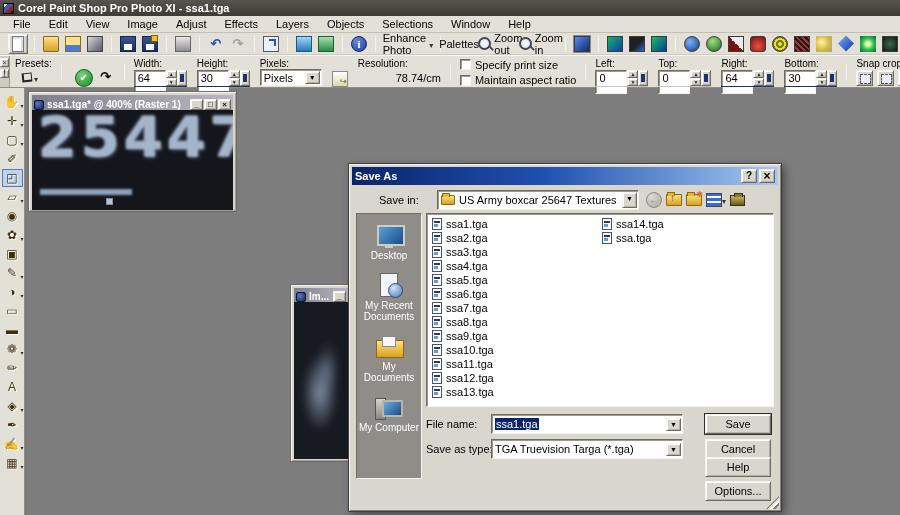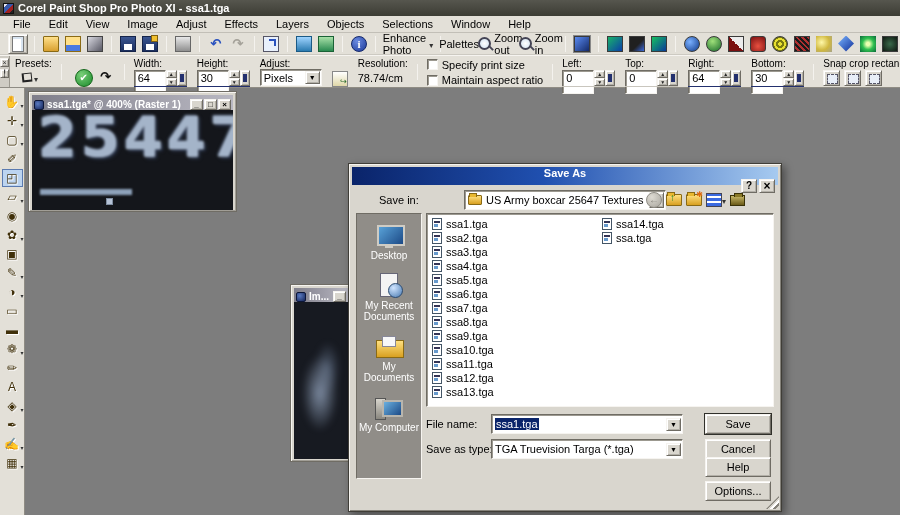--- a/index.html
+++ b/index.html
@@ -110,28 +110,28 @@
   .digits { position:absolute; left:6px; top:-6px; font:bold 56px "DejaVu Sans",sans-serif; letter-spacing:4px; color:#a4b4c9; filter:blur(1.2px); text-shadow:0 0 2px #cfdaea, 2px 2px 3px #2c3850, -1px -1px 2px #55657f; }
   .underbar { position:absolute; left:8px; top:79px; width:92px; height:6px; background:#8ea2ba; filter:blur(1px); }
   .pxcursor { position:absolute; left:74px; top:88px; width:7px; height:7px; background:#b5c2d6; border:1px solid #7f8da0; }
   #imgwin2 { left:290px; top:284px; width:62px; height:178px; z-index:1; }
   #imgwin2 .wtitle { height:14px; }
   #imgwin2 .wcontent { height:157px; background:#171a21; }
   #imgwin2 .wcontent::before { content:""; position:absolute; inset:0; background:radial-gradient(ellipse 26px 55px at 48% 58%,rgba(160,178,205,.75),transparent 70%), radial-gradient(ellipse 18px 38px at 62% 42%,rgba(130,150,180,.5),transparent 70%); filter:blur(3px); }
 
   
   .dialog { position:absolute; left:348px; top:163px; width:434px; height:349px; background:#d9d6ce; border:1px solid #403e38; box-shadow:inset 1px 1px 0 #f6f4f0, inset -1px -1px 0 #85827a, 3px 3px 8px rgba(0,0,0,.4); z-index:10; }
-  .dtitle { position:absolute; left:3px; top:3px; right:3px; height:18px; background:linear-gradient(90deg,#0a246a,#2050b0 45%,#a6caf0); display:flex; align-items:center; color:#fff; font-weight:bold; padding:0 3px;flex-direction:column; }
+  .dtitle { position:absolute; left:3px; top:3px; right:3px; height:18px; background:linear-gradient(90deg,#0a246a,#2050b0 45%,#a6caf0); display:flex; align-items:center; color:#fff; font-weight:bold; padding:0 3px; }
   .dtbtns { margin-left:auto; display:flex; gap:2px; }
   .dtbtn { width:16px; height:14px; text-align:center; font-weight:bold; font-size:10px; line-height:12px; color:#000; }
   .q::after { content:"?"; } .x::after { content:"×"; font-size:12px; }
   .dlbl { line-height:20px; white-space:nowrap; }
   .drow1 { position:absolute; left:30px; top:26px; display:flex; }
   .drow1 .dlbl { width:58px; }
-  .dcombo { height:20px; display:flex; align-items:center; padding-left:3px; gap:4px;margin-left:27px; }
+  .dcombo { height:20px; display:flex; align-items:center; padding-left:3px; gap:4px; }
   .dcombo .carrow { height:16px; }
   .fold { width:14px; height:10px; flex:none; background:linear-gradient(#ffe080,#d8a020); border:1px solid #8a6a14; border-radius:1px; position:relative; }
   .fold::before { content:""; position:absolute; left:0; top:-3px; width:6px; height:3px; background:#e8b830; border:1px solid #8a6a14; border-bottom:none; }
   .dtools { position:absolute; left:297px; top:28px; display:flex; gap:4px; align-items:center; }
   .x-back { width:16px; height:16px; border-radius:50%; background:radial-gradient(circle at 35% 30%,#dedbd3,#a8a59d); border:1px solid #8f8c84; color:#87847c; text-align:center; font-size:10px; line-height:14px; }
   .x-back::after { content:"←"; }
   .x-up::after { content:"↑"; position:absolute; color:#0a7a1a; font-weight:bold; font-size:10px; left:3px; top:-3px; }
   .x-new::after { content:"✱"; position:absolute; color:#e06a10; font-size:8px; right:-2px; top:-5px; }
   .x-views { width:16px; height:14px; background:repeating-linear-gradient(0deg,#3a6ae0 0 3px,#fff 3px 5px), #fff; border:1px solid #445; }
   .x-foldopts { width:15px; height:11px; background:linear-gradient(#c8b868,#6a5a18); border:1px solid #3a3208; position:relative; }
@@ -161,21 +161,21 @@
   .dname { position:absolute; left:77px; top:250px; display:flex; }
   .dtype { position:absolute; left:77px; top:275px; display:flex; }
   .dname .dlbl, .dtype .dlbl { width:65px; }
   .bigcombo { width:192px; height:20px; display:flex; align-items:center; padding-left:3px; }
   .selperiod { background:#0a246a; color:#fff; padding:0 1px; }
   .dbtn { position:absolute; left:356px; width:66px; height:20px; text-align:center; line-height:18px; }
   .dbtn.default { box-shadow:inset 1px 1px 0 #fff, inset -1px -1px 0 #b3b0a8, 0 0 0 1px #30302a; }
   #btn-save { top:250px; } #btn-cancel { top:275px; } #btn-help { top:293px; } #btn-options { top:317px; }
   .dgrip { position:absolute; right:2px; bottom:2px; width:13px; height:13px; clip-path:polygon(100% 0,100% 100%,0 100%); background:repeating-linear-gradient(135deg,#fff 0 2px,#85827a 2px 4px,transparent 4px 6px); }
 
-  .lblline { white-space:nowrap; }
+  .lblline { white-space:nowrap;margin-left:38px; }
 </style>
 </head>
 <body>
 
 <div class="titlebar">
   <span class="app-icon"></span>
   <span>Corel Paint Shop Pro Photo XI - ssa1.tga</span>
 </div>
 
 <div class="menubar">
@@ -346,21 +346,21 @@
       <span class="field sunken">30</span>
       <span class="spin">
           <span class="sbtn up raised"></span>
           <span class="sbtn dn raised"></span>
         </span>
       <span class="mbtn raised"></span>
     </span>
     <span class="meter"></span>
   </div>
   <div class="sec">
-    <span class="slbl">Adjust:</span>
+    <span class="slbl">Pixels:</span>
     <span class="srow">
       <span class="combo-sm sunken">
           <span>Pixels</span>
           <span class="carrow raised"></span>
         </span>
     </span>
   </div>
   <div class="sec">
     <span class="slbl"></span>
     <span class="srow">

